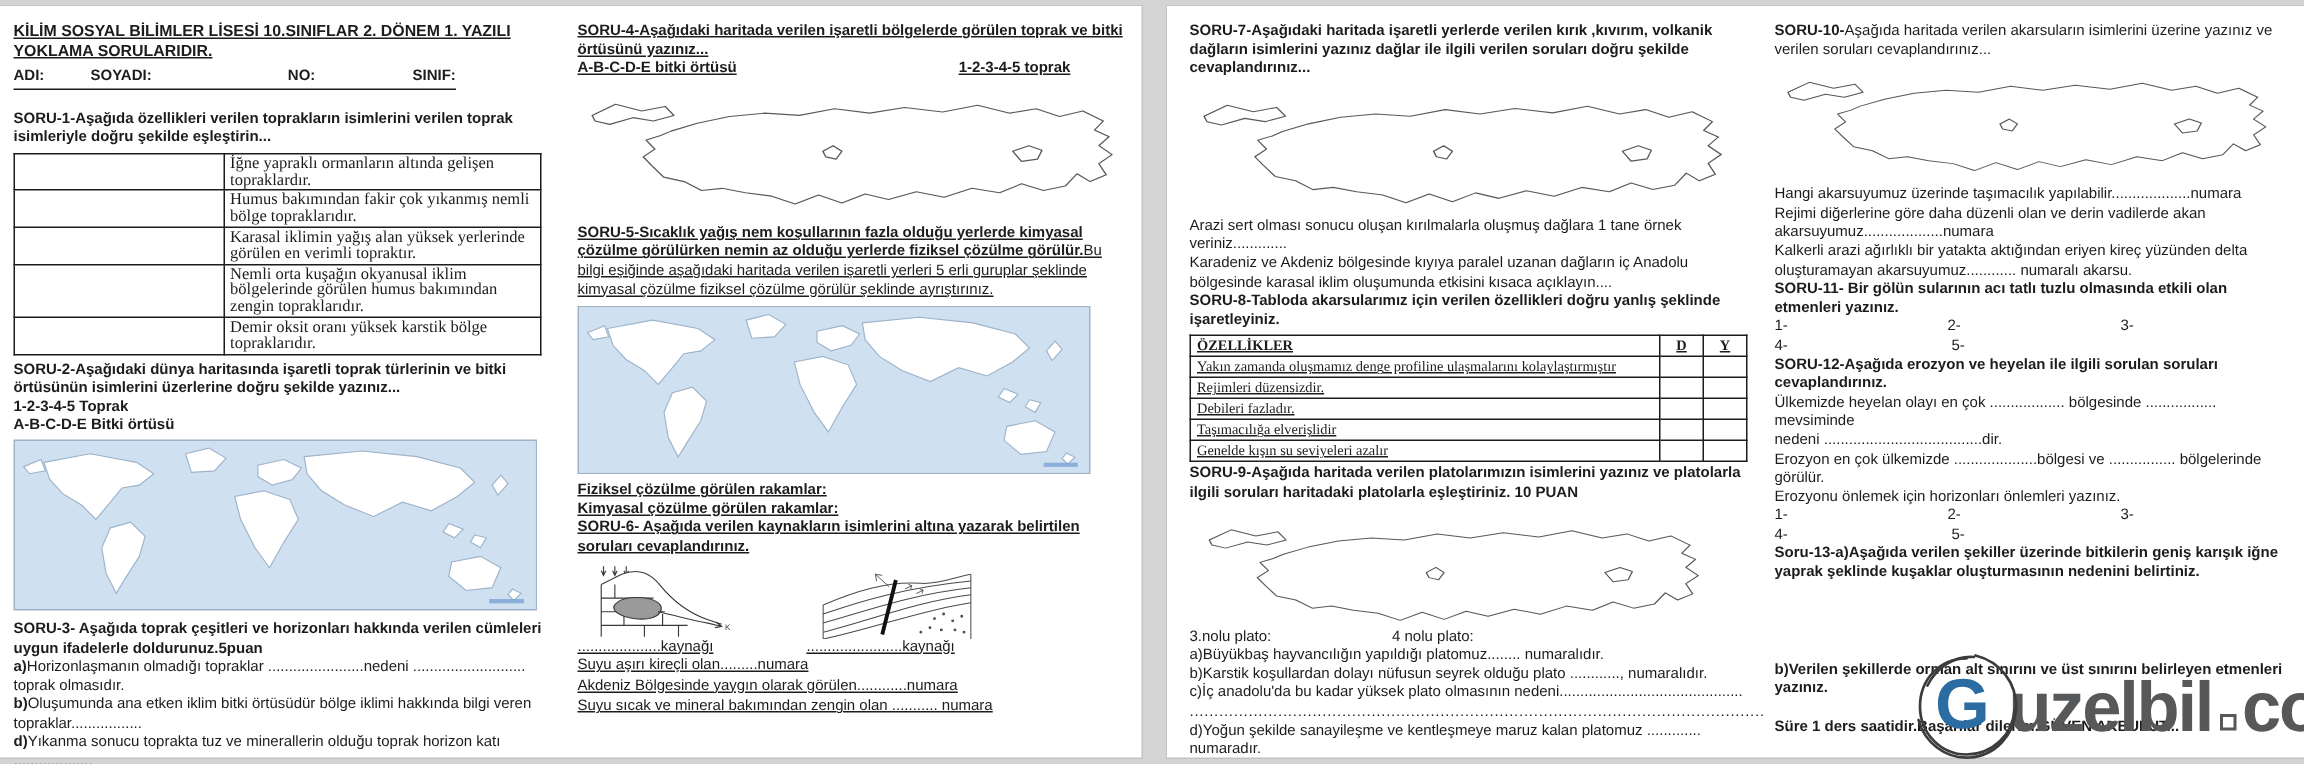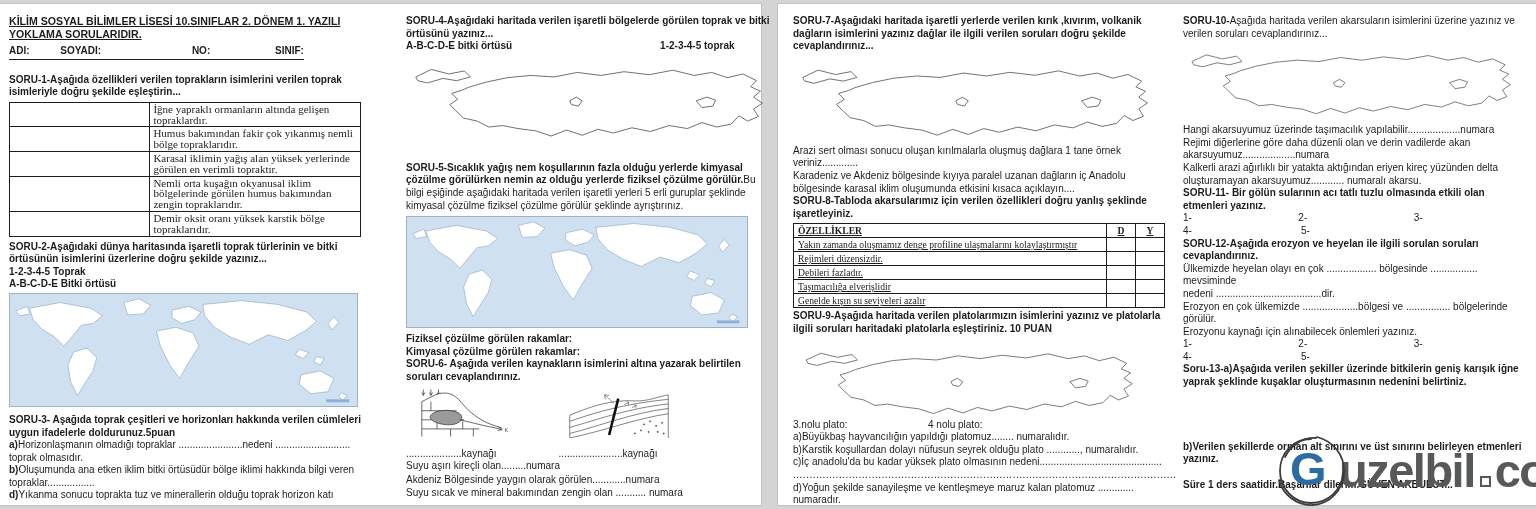--- a/index.html
+++ b/index.html
@@ -7,21 +7,21 @@
     position:relative;width:1536px;height:509px;overflow:hidden;
     background:#d4d4d4;
     font-family:"Liberation Sans",sans-serif;color:#1c1c1c;
     -webkit-font-smoothing:antialiased;
   }
   .page{position:absolute;top:3px;height:503px;background:#ffffff;border:1px solid #c2c2c2;box-sizing:border-box;}
   #page-left{left:-2px;width:764px;}
   #page-right{left:777px;width:761px;}
   .col{position:absolute;top:0;font-size:10px;line-height:12.6px;}
   #col1{left:10px;width:352px;}
-  #col2{left:407px;width:370px;}
+  #col2{left:386px;width:370px;text-decoration:underline;}
   #col3{left:15px;width:372px;}
   #col4{left:405px;width:346px;}
   .b{font-weight:bold;}
   .title{font-weight:bold;font-size:10.6px;line-height:13px;text-decoration:underline;margin-top:11px;}
   .idline{display:inline-block;font-weight:bold;border-bottom:1.6px solid #1c1c1c;margin-top:4px;padding-bottom:1px;}
   .idline span{display:inline-block;}
   .idline .s1{margin-right:28px;}
   .idline .s2{margin-right:88px;}
   .idline .s3{margin-right:62px;}
   .block{margin-top:0;}
@@ -34,21 +34,21 @@
   .dy-table td.dy{width:20px;text-align:center;}
   .dy-table .hdr td{font-weight:bold;}
   .mapbox{display:block;}
   .world{border:1px solid #9db3c9;}
   .keysrow{display:flex;}
   .keysrow .k2{margin-left:148px;}
   .numrow{display:flex;}
   .numrow span{width:118px;}
   .figrow{display:flex;align-items:flex-end;margin-top:4px;}
   .figrow .fig2{margin-left:28px;}
-  .caprow{display:flex;margin-top:10px;}
+  .caprow{display:flex;}
   .caprow .c2{margin-left:62px;}
   .items div{margin:0;}
   
   #watermark{position:absolute;left:1281px;top:434px;width:300px;height:72px;z-index:5;display:flex;align-items:center;}
   #watermark .wordmark{font-weight:bold;font-size:47px;letter-spacing:-1.5px;color:#57585a;white-space:nowrap;line-height:1;}
   #watermark .gwrap{position:relative;width:58px;height:66px;flex:0 0 auto;}
   #watermark .gletter{position:absolute;left:9px;top:8px;font-weight:bold;font-size:47px;line-height:1;color:#2b6ca3;letter-spacing:0;}
   #watermark .sketch{position:absolute;left:-8px;top:-4px;}
   #watermark .sqdot{display:inline-block;width:7px;height:7px;border:2.5px solid #57585a;margin:0 4px 0 5px;}
   .dotline{letter-spacing:0.5px;}
@@ -139,21 +139,21 @@
   <div class="col" id="col2">
     <div class="block b" style="margin-top:11px">SORU-4-Aşağıdaki haritada verilen işaretli bölgelerde görülen toprak ve bitki örtüsünü yazınız...</div>
     <div class="keysrow b">
       <span>A-B-C-D-E bitki örtüsü</span>
       <span class="k2">1-2-3-4-5 toprak</span>
     </div>
     <svg class="mapbox" style="margin-top:3px" width="370" height="86" viewBox="0 0 380 115" preserveAspectRatio="none">
         <use href="#turkey-shapes" xlink:href="#turkey-shapes"></use>
       </svg>
 
-    <div class="block" style="margin-top:20px">
+    <div class="block" style="margin-top:8px">
       <span class="b">SORU-5-Sıcaklık yağış nem koşullarının fazla olduğu  yerlerde kimyasal çözülme görülürken nemin az olduğu yerlerde  fiziksel çözülme görülür.</span><span>Bu bilgi eşiğinde aşağıdaki haritada verilen işaretli yerleri 5 erli guruplar şeklinde kimyasal çözülme fiziksel çözülme görülür şeklinde ayrıştırınız.</span>
     </div>
     <svg class="mapbox world" style="margin-top:4px" width="340" height="110" viewBox="0 0 360 118" preserveAspectRatio="none">
         <use href="#world-shapes" xlink:href="#world-shapes"></use>
       </svg>
 
     <div class="block b" style="margin-top:5px">Fiziksel çözülme görülen rakamlar:</div>
     <div class="block b">Kimyasal çözülme görülen rakamlar:</div>
     <div class="block b">SORU-6- Aşağıda verilen  kaynakların isimlerini altına yazarak belirtilen  soruları cevaplandırınız.</div>
 
@@ -284,21 +284,21 @@
     </div>
     <div class="numrow">
       <span>4-</span>
       <span>5-</span>
     </div>
 
     <div class="block b">SORU-12-Aşağıda erozyon ve heyelan ile ilgili sorulan soruları cevaplandırınız.</div>
     <div class="block">Ülkemizde heyelan olayı en çok .................. bölgesinde ................. mevsiminde</div>
     <div class="block">nedeni ......................................dir.</div>
     <div class="block">Erozyon en çok ülkemizde ....................bölgesi ve ................ bölgelerinde görülür.</div>
-    <div class="block">Erozyonu kaynağı için alınabilecek önlemleri yazınız.</div>
+    <div class="block">Erozyonu önlemek için horizonları önlemleri yazınız.</div>
     <div class="numrow">
       <span>1-</span>
       <span>2-</span>
       <span>3-</span>
     </div>
     <div class="numrow">
       <span>4-</span>
       <span>5-</span>
     </div>
 

